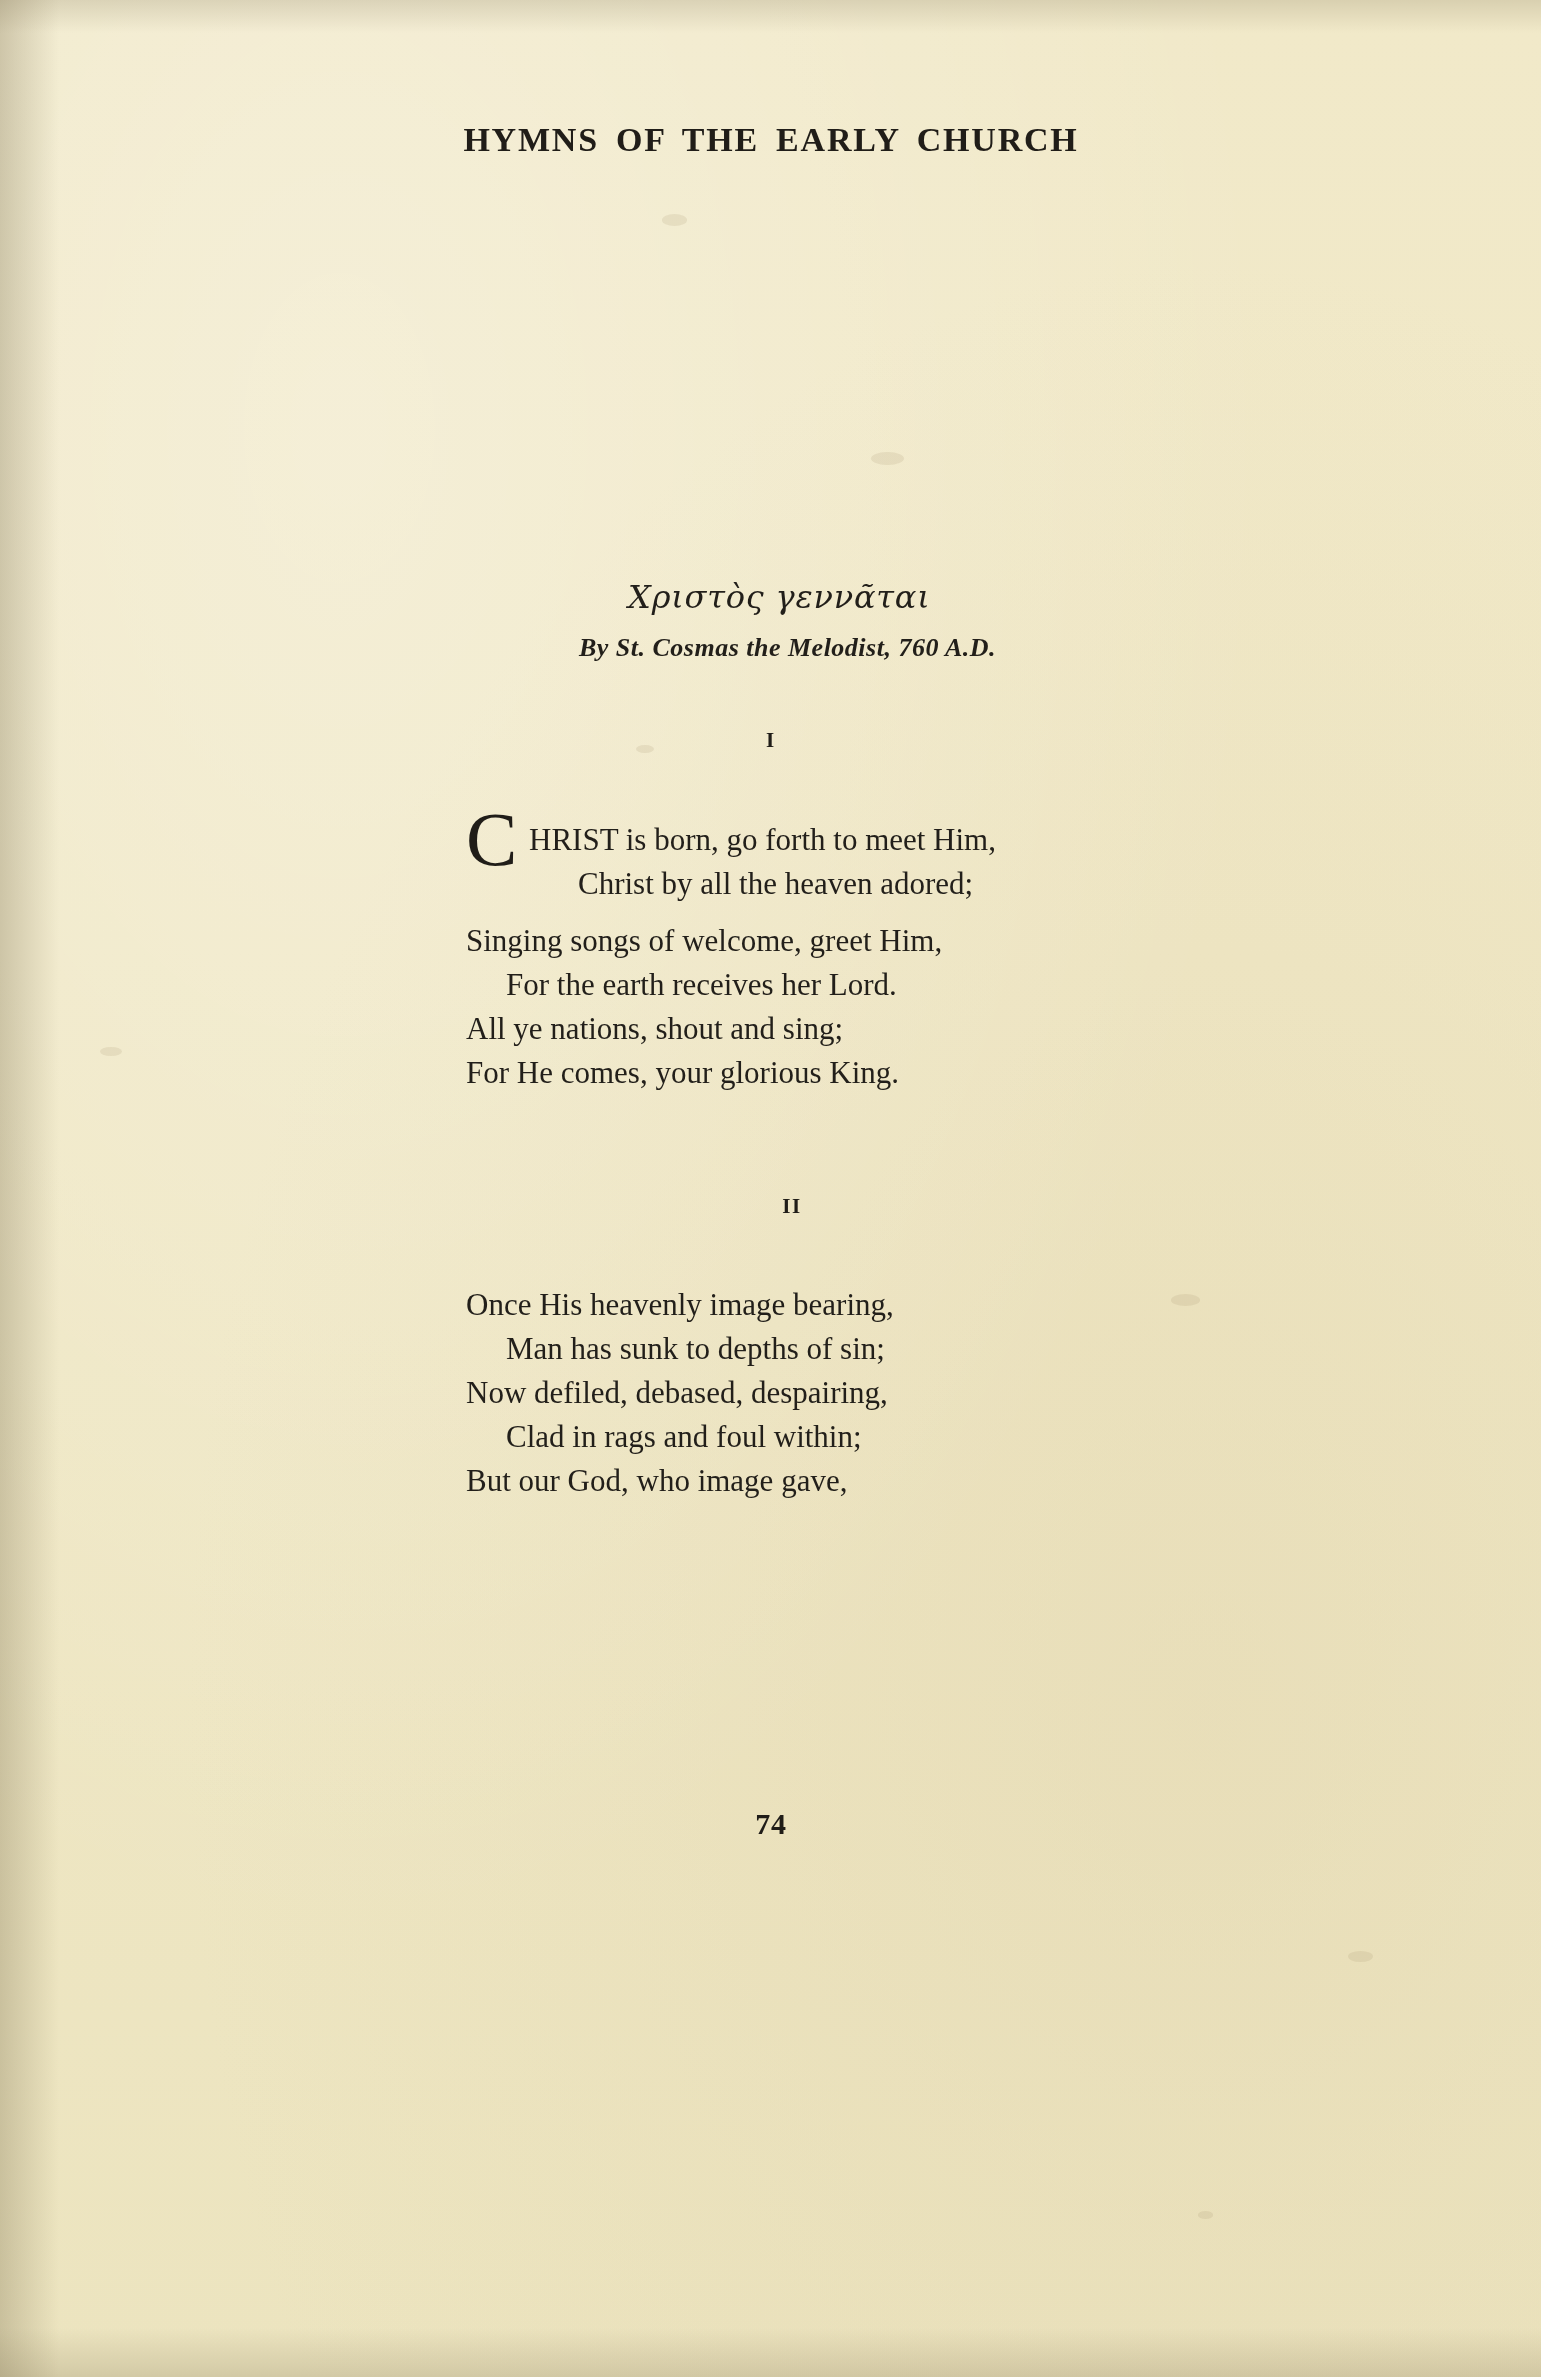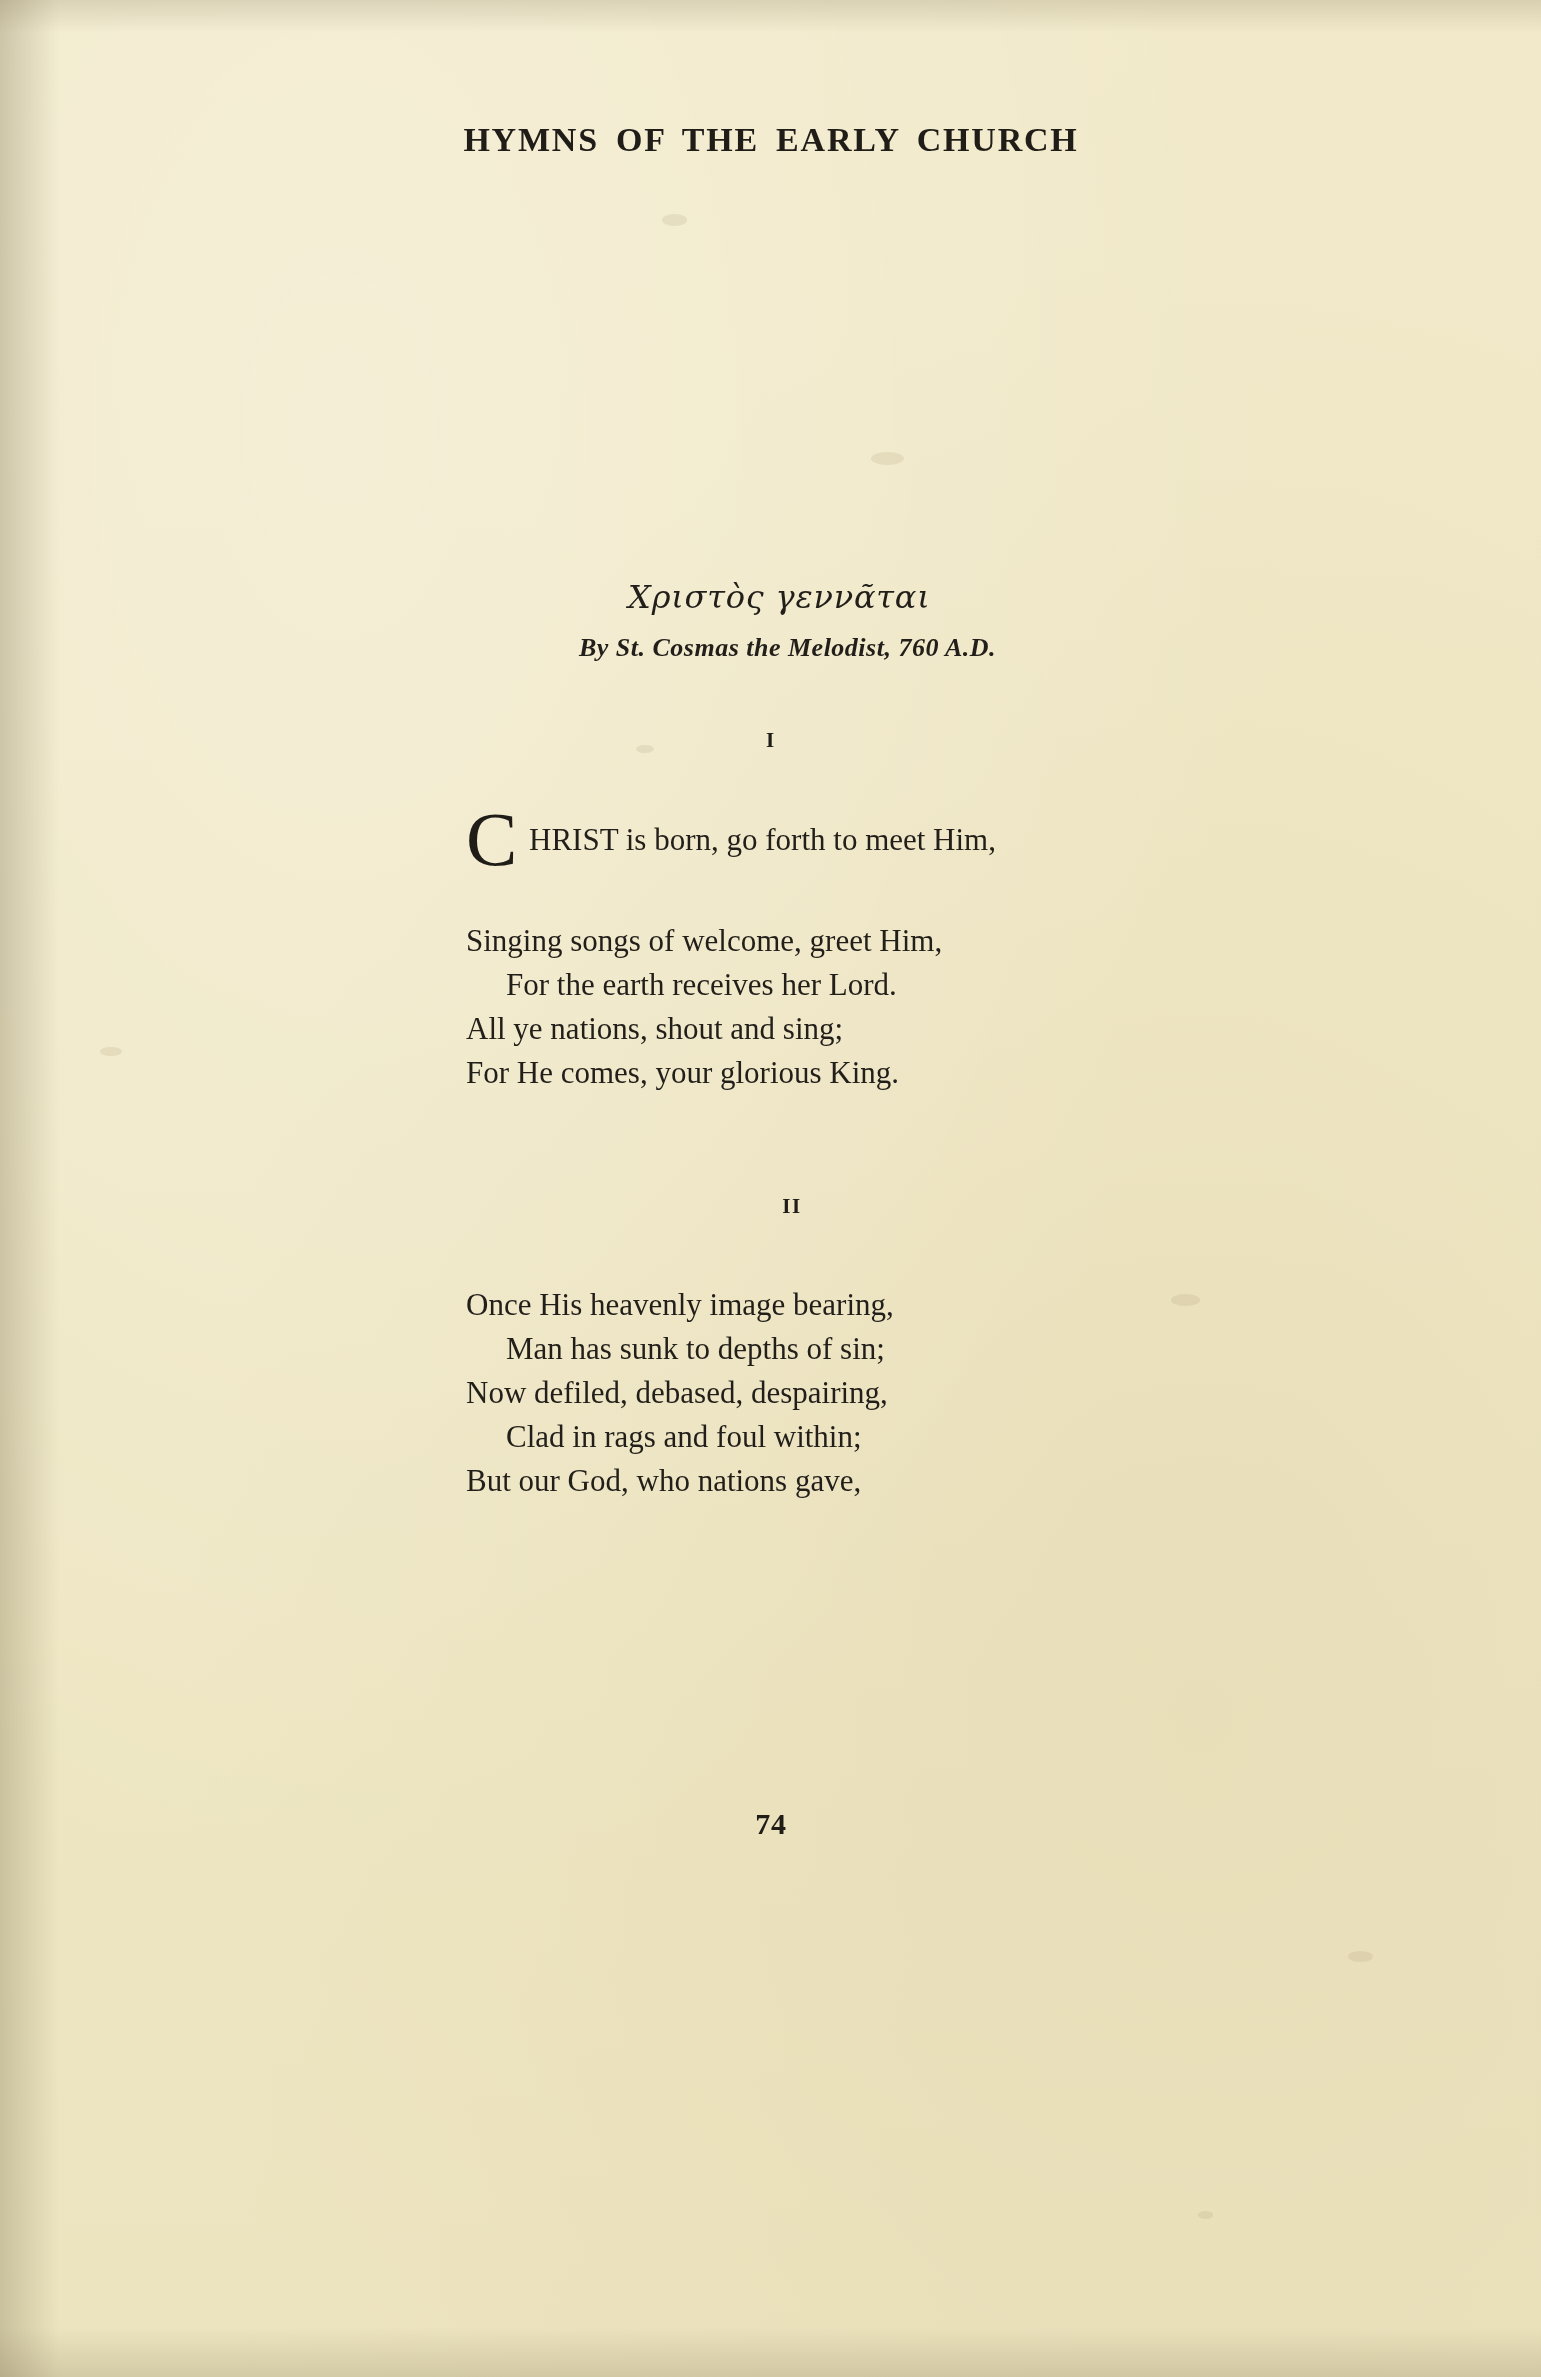--- a/index.html
+++ b/index.html
@@ -177,37 +177,38 @@
     <div class="greek-title">Χριστὸς γεννᾶται</div>
 
     <div class="byline">By St. Cosmas the Melodist, 760 A.D.</div>
 
     <div class="stanza-num" style="margin-top: 65px;">I</div>
 
     <div class="stanza" style="margin-top: 57px;">
       <div class="dropcap-wrap">
         <span class="dropcap">C</span>
         <span class="dropcap-line1">HRIST is born, go forth to meet Him,</span>
+        <span class="dropcap-line2">Christ by all the heaven adored;</span>
       </div>
       <div id="stanza1-rest">
         <div class="line">Singing songs of welcome, greet Him,</div>
         <div class="line indent">For the earth receives her Lord.</div>
         <div class="line">All ye nations, shout and sing;</div>
         <div class="line">For He comes, your glorious King.</div>
       </div>
     </div>
 
     <div class="stanza-num" style="margin-top: 99px; padding-left: 42px;">II</div>
 
     <div class="stanza" style="margin-top: 64px;">
       <div class="line">Once His heavenly image bearing,</div>
       <div class="line indent">Man has sunk to depths of sin;</div>
       <div class="line">Now defiled, debased, despairing,</div>
       <div class="line indent">Clad in rags and foul within;</div>
-      <div class="line">But our God, who nations gave,</div>
+      <div class="line">But our God, who image gave,</div>
     </div>
 
   </div>
 
   <div class="folio">74</div>
 
 </div>
 
 
 </body></html>

